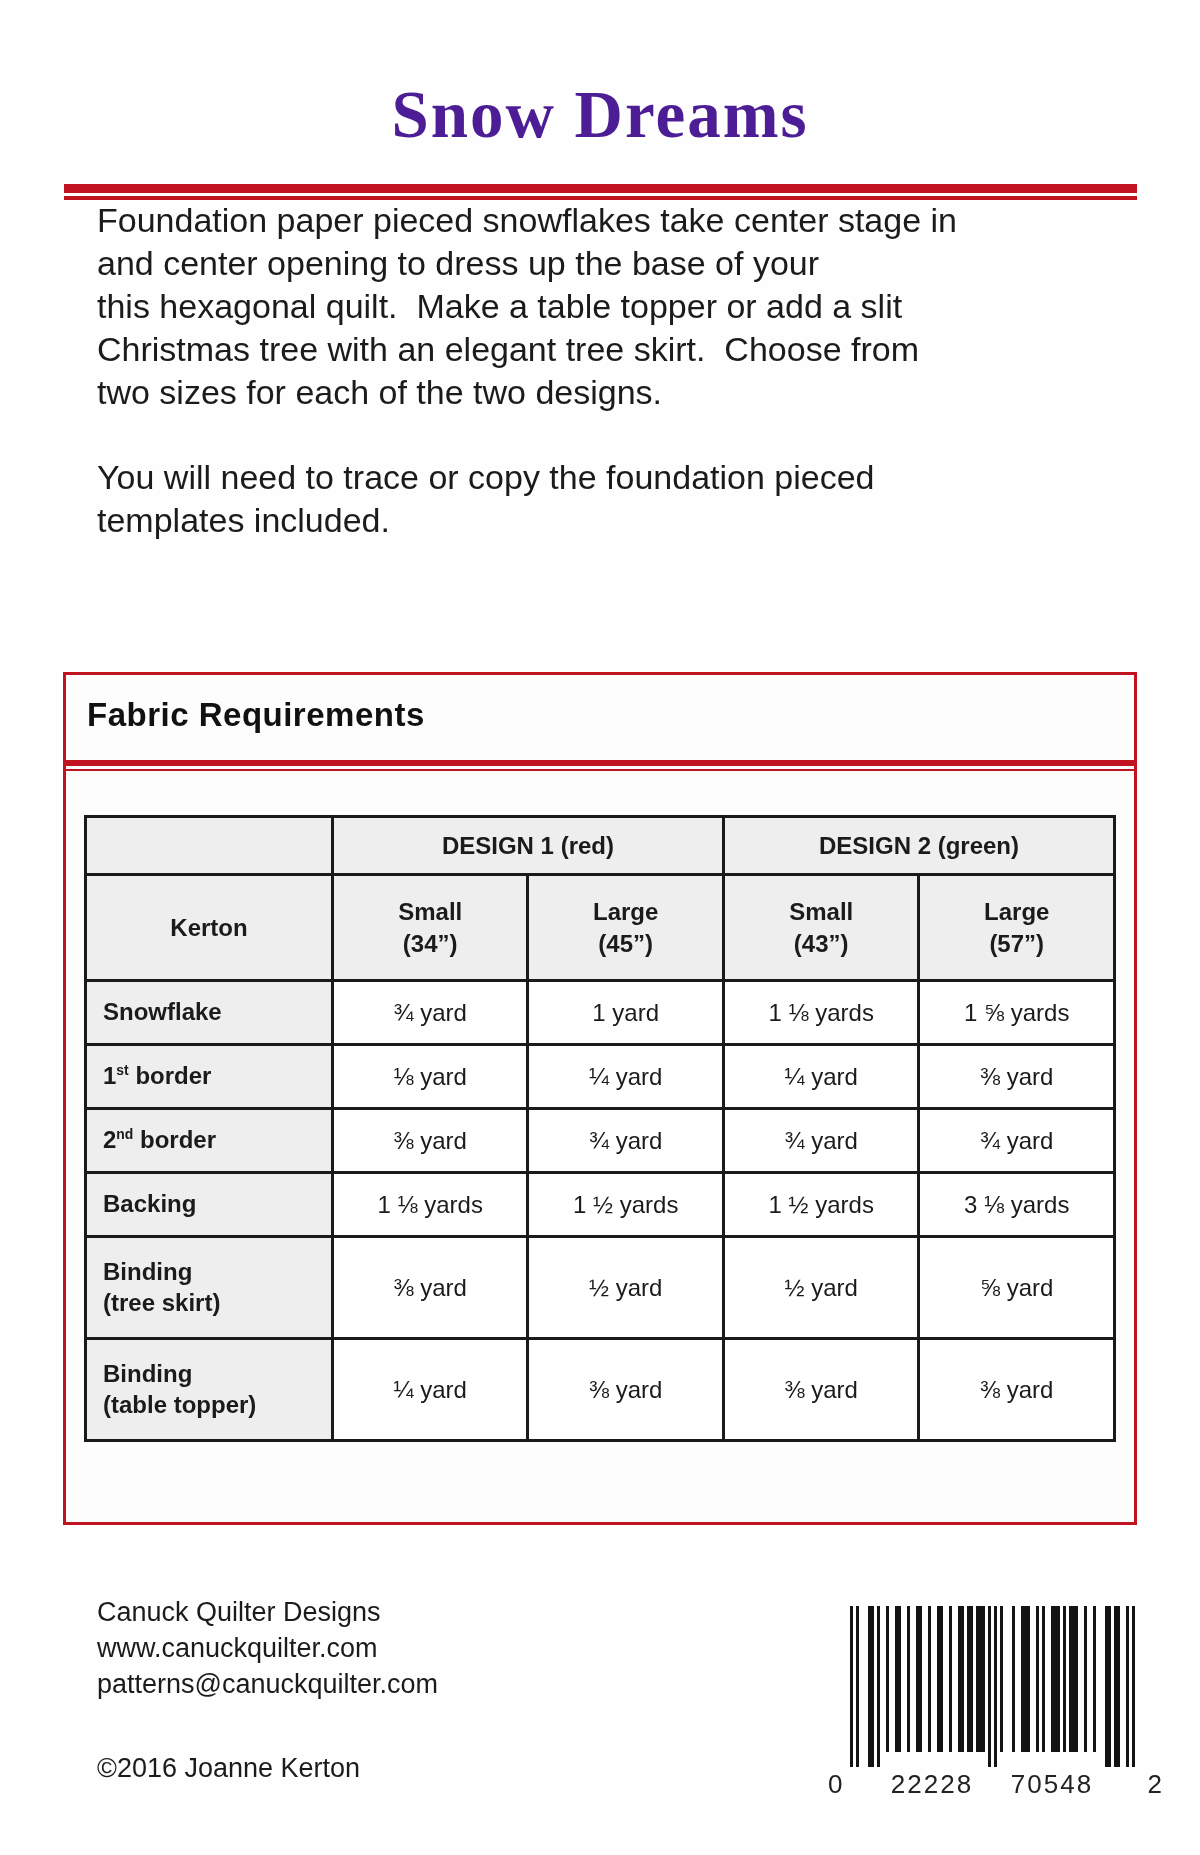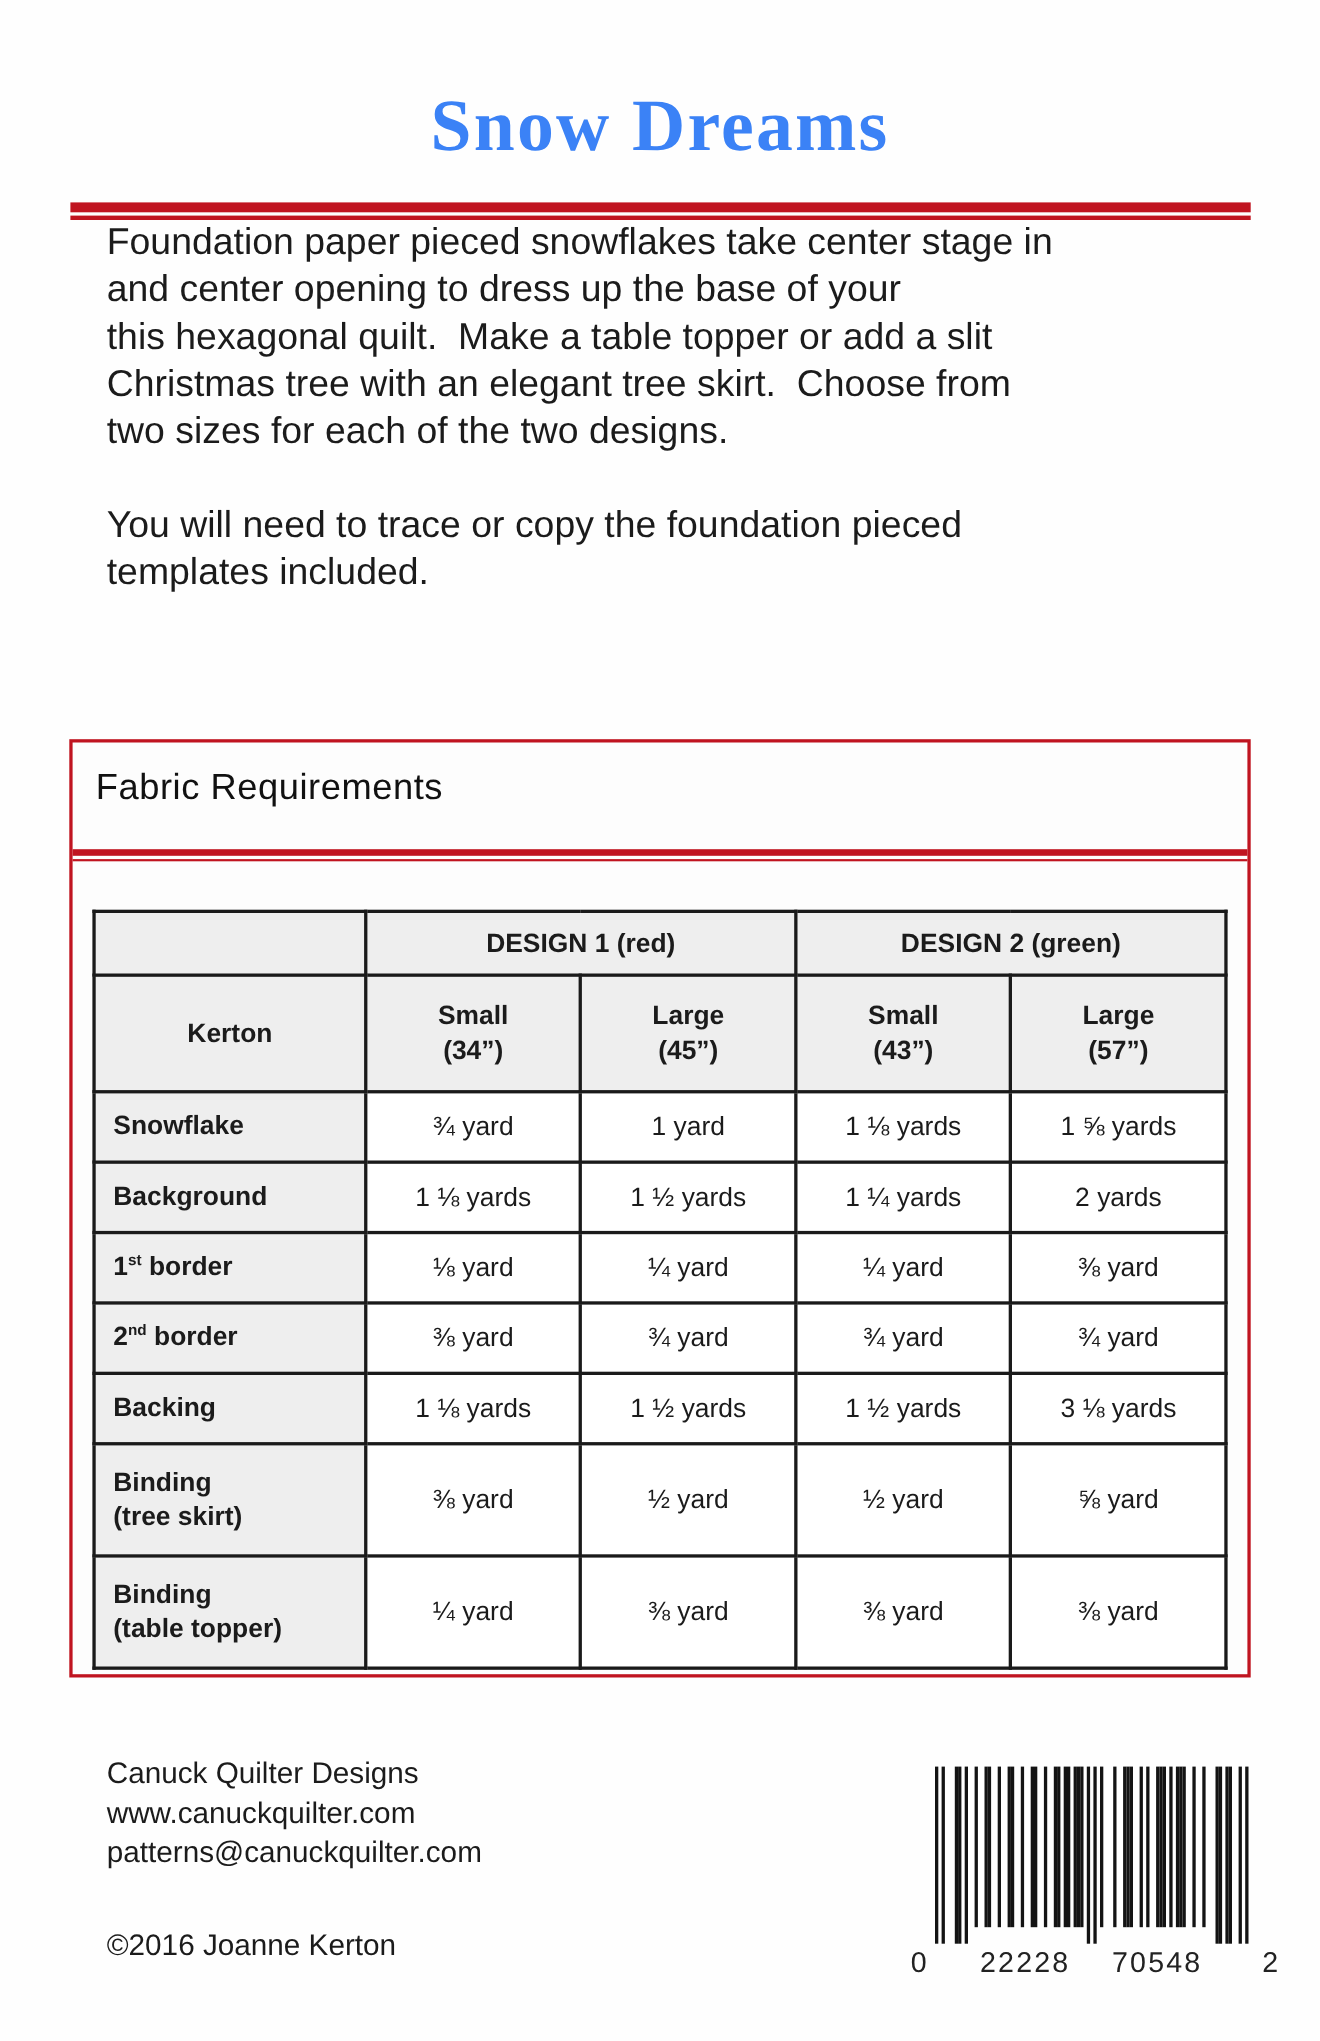--- a/index.html
+++ b/index.html
@@ -17,41 +17,41 @@
     overflow:hidden;
   }
   .page{position:relative;width:1200px;height:1855px;background:#fefefe;}
 
   
   .doc-title{
     position:absolute;top:76px;left:0;width:100%;
     text-align:center;
     font-family:"Liberation Serif","DejaVu Serif",serif;
     font-size:67px;font-weight:600;letter-spacing:2px;
-    color:#3b82f6;
+    color:#4c1d95;
   }
   
   .title-rule{position:absolute;top:184px;left:64px;width:1073px;}
   .title-rule .thick{height:9px;background:var(--accent-red);}
   .title-rule .thin{height:4px;background:var(--accent-red);margin-top:3px;}
 
   
   .intro{position:absolute;top:199px;left:97px;width:1020px;font-size:34px;}
   .intro .line{line-height:43px;white-space:pre-wrap;}
   .para2{margin-top:42px;}
 
   
   .fr-box{
     position:absolute;top:672px;left:63px;width:1074px;height:853px;
     border:3px solid var(--accent-red);
     background:#fdfdfd;
   }
   .fr-title{
-    font-size:33px;font-weight:normal;color:#111;
-    padding:21px 0 38px 21px;letter-spacing:.5px;
+    font-size:33px;font-weight:bold;color:#111;
+    padding:21px 0 26px 21px;letter-spacing:.5px;
   }
   .fr-sep .thick{height:6px;background:var(--accent-red);}
   .fr-sep .thin{height:2px;background:var(--accent-red);margin-top:3px;}
 
   
   .fr-table-wrap{padding-top:44px;}
   table.fr-table{
     border-collapse:collapse;table-layout:fixed;
     width:1032px;margin:0 auto;
   }
@@ -159,29 +159,20 @@
           <tr class="data-row">
             <td class="lbl">
               <span>Snowflake</span><sup></sup><span></span>
             </td>
             <td>¾ yard</td>
             <td>1 yard</td>
             <td>1 ⅛ yards</td>
             <td>1 ⅝ yards</td>
           </tr>
 
-          <tr class="data-row">
-            <td class="lbl">
-              <span>Background</span><sup></sup><span></span>
-            </td>
-            <td>1 ⅛ yards</td>
-            <td>1 ½ yards</td>
-            <td>1 ¼ yards</td>
-            <td>2 yards</td>
-          </tr>
 
           <tr class="data-row">
             <td class="lbl">
               <span>1</span><sup>st</sup><span> border</span>
             </td>
             <td>⅛ yard</td>
             <td>¼ yard</td>
             <td>¼ yard</td>
             <td>⅜ yard</td>
           </tr>

